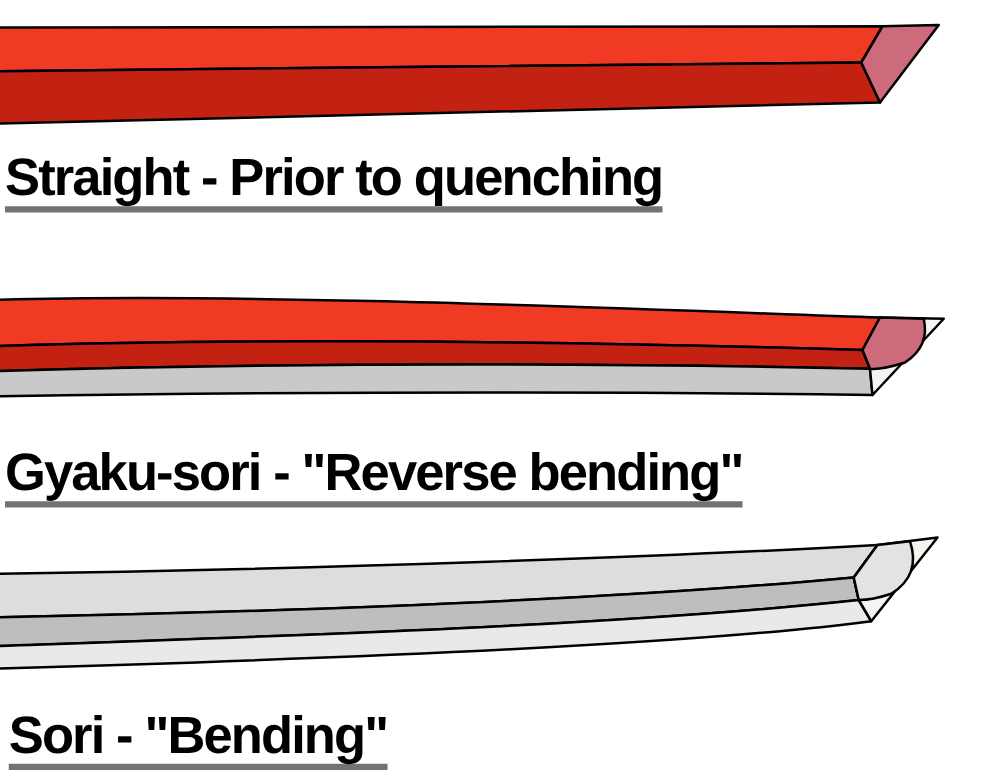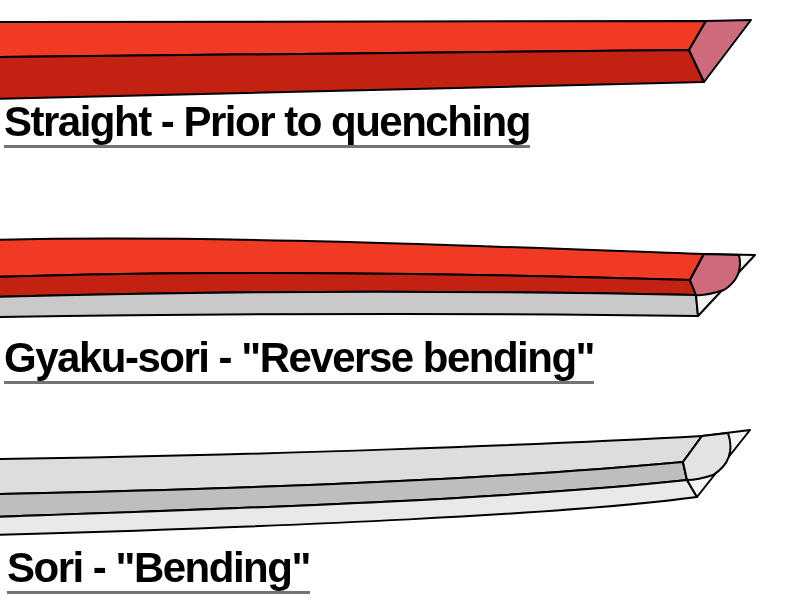--- a/index.html
+++ b/index.html
@@ -20,22 +20,23 @@
     position: absolute;
     font-weight: bold;
     font-size: 42px;
     letter-spacing: -1.5px;
     color: #000000;
     white-space: nowrap;
     line-height: 1.1;
   }
   .caption .ul {
     display: inline-block;
-    border-bottom: 3px solid #737373;
+    border-bottom: 5px solid #737373;
     padding-bottom: 0px;
+    margin-top: 20px;
   }
   #caption1 { left: 4px;  top: 99px;  }
   #caption2 { left: 4px;  top: 335px; }
   #caption3 { left: 7px;  top: 545px; }
 </style>
 </head>
 <body>
 
 <div id="stage">
 

